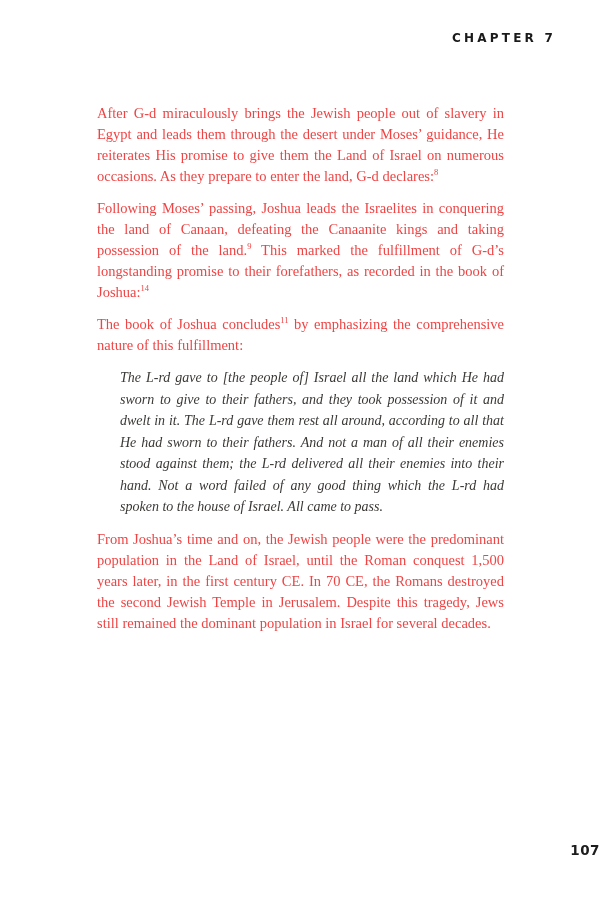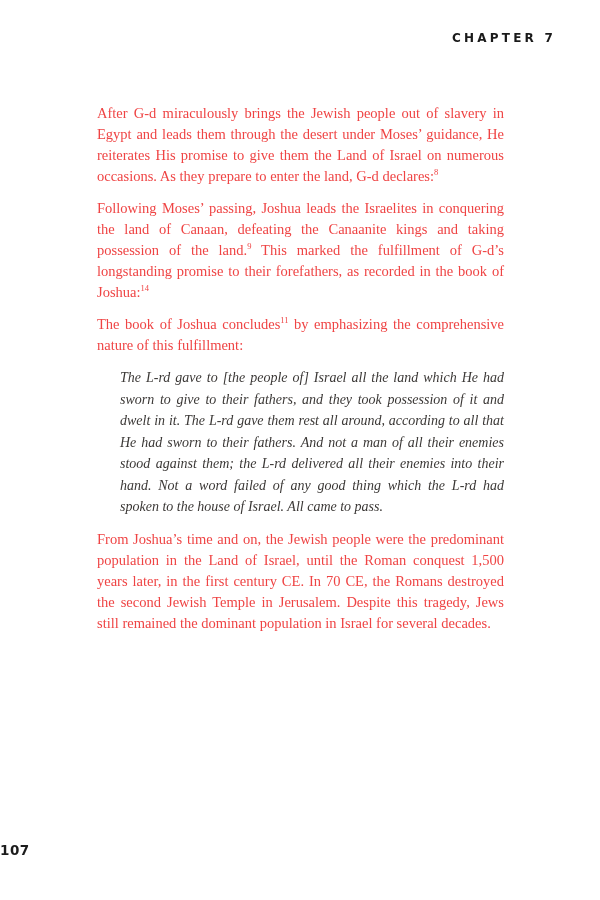--- a/index.html
+++ b/index.html
@@ -60,21 +60,21 @@
     vertical-align: baseline;
     position: relative;
     top: -6px;
     font-style: normal;
   }
   .page-number {
     position: absolute;
     top: 842px;
     left: 0;
     width: 100%;
-    text-align: left;
+    text-align: right;
     font-family: "DejaVu Sans", sans-serif;
     font-weight: 700;
     font-size: 13.5px;
     letter-spacing: 0.5px;
     color: #1c1c1c;
   }
 </style>
 </head>
 <body>
 

